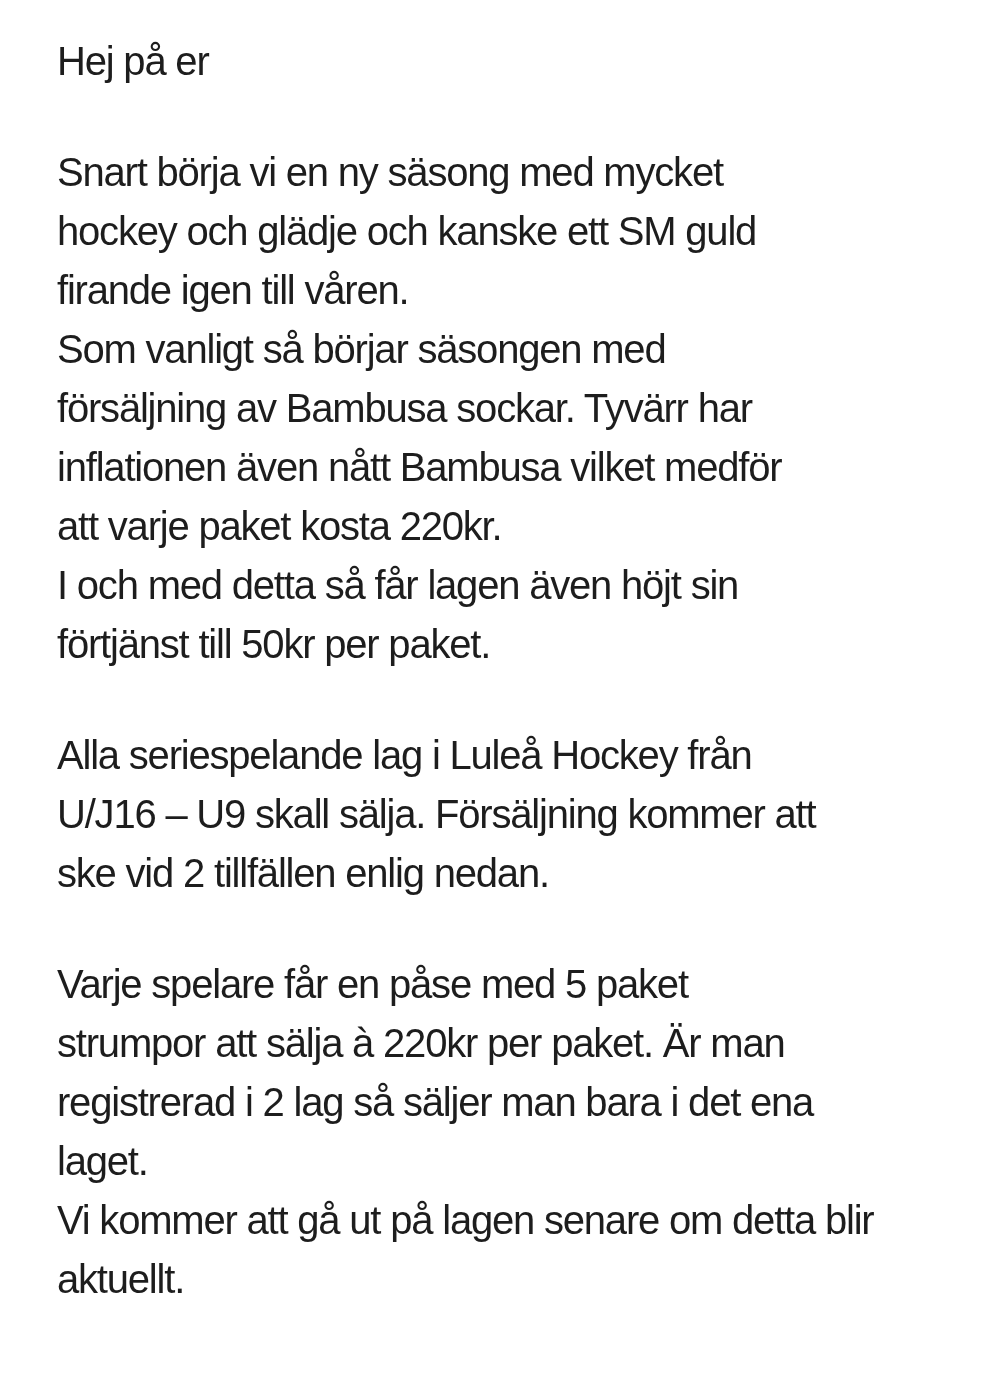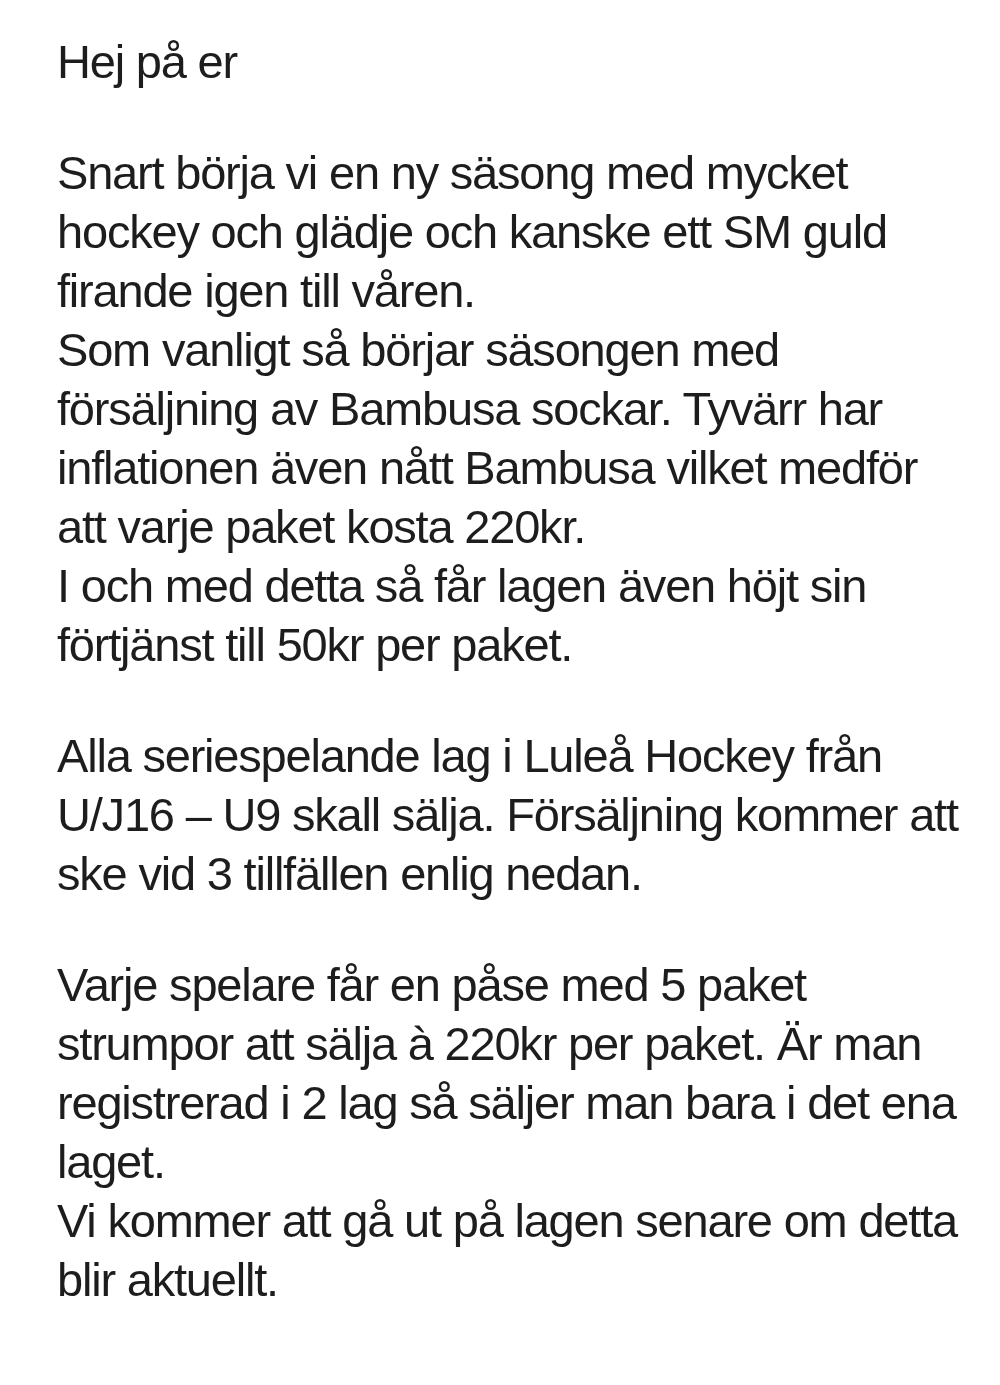--- a/index.html
+++ b/index.html
@@ -16,21 +16,21 @@
   }
   .doc {
     position: absolute;
     top: 32px;
     left: 57px;
     right: 40px;
     color: #1d1d1d;
   }
   .para {
     margin: 0 0 52px 0;
-    font-size: 47px;
+    font-size: 40px;
     line-height: 59px;
     font-weight: 400;
     letter-spacing: -1.2px;
     white-space: pre-line; 
   }
   .para:last-child {
     margin-bottom: 0;
   }
 </style>
 </head>
@@ -44,21 +44,21 @@
 firande igen till våren.
 Som vanligt så börjar säsongen med
 försäljning av Bambusa sockar. Tyvärr har
 inflationen även nått Bambusa vilket medför
 att varje paket kosta 220kr.
 I och med detta så får lagen även höjt sin
 förtjänst till 50kr per paket.</p>
 
   <p class="para">Alla seriespelande lag i Luleå Hockey från
 U/J16 – U9 skall sälja. Försäljning kommer att
-ske vid 3 tillfällen enlig nedan.</p>
+ske vid 2 tillfällen enlig nedan.</p>
 
 
   <p class="para">Varje spelare får en påse med 5 paket
 strumpor att sälja à 220kr per paket. Är man
 registrerad i 2 lag så säljer man bara i det ena
 laget.
 Vi kommer att gå ut på lagen senare om detta blir aktuellt.</p>
 </main>
 
 </body></html>

